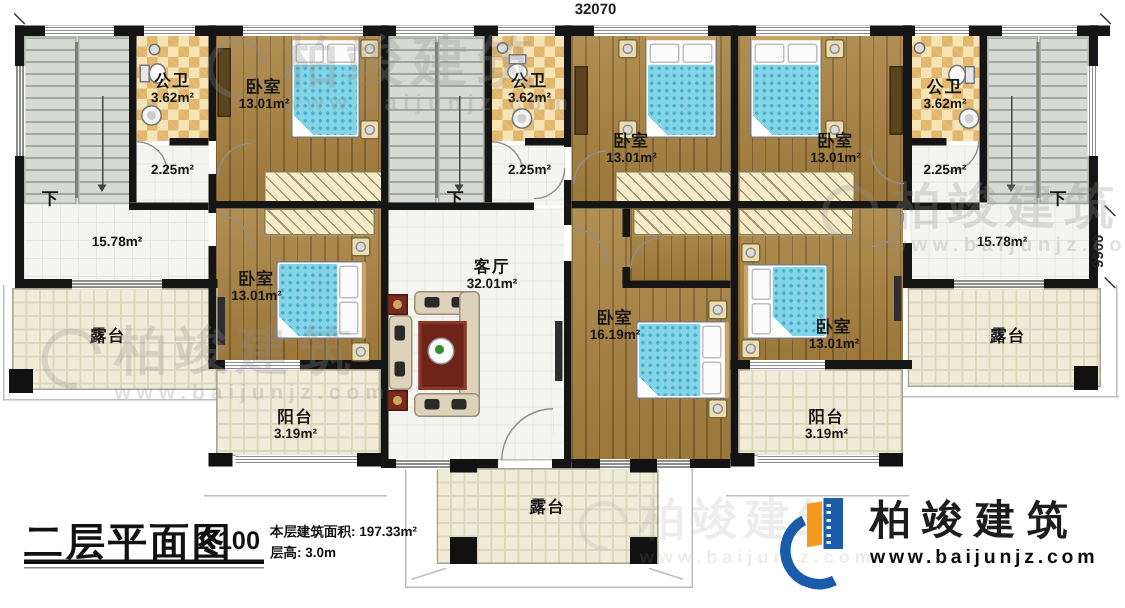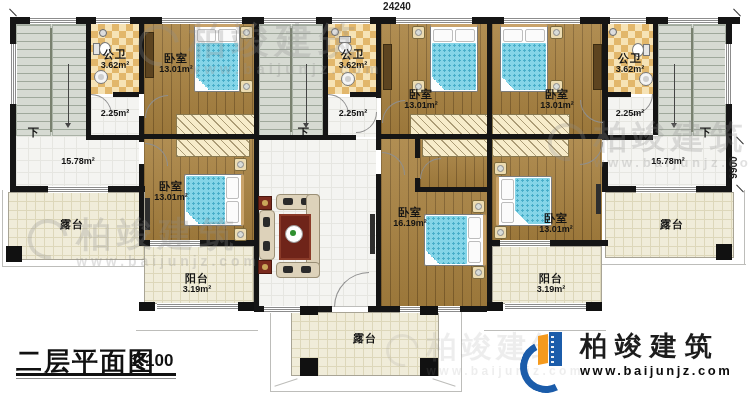--- a/index.html
+++ b/index.html
@@ -350,20 +350,24 @@
       <span class="ar">3.19m²</span>
     </div>
   <div class="lbl" style="left:330px;top:48px;width:46px;">
       <span class="nm">公卫</span>
       <span class="ar">3.62m²</span>
     </div>
   <div class="lbl" style="left:330px;top:108px;width:46px;">
       <span class="ar">2.25m²</span>
     </div>
   <div class="dn" style="left:298px;top:125px;">下</div>
+  <div class="lbl" style="left:300px;top:172px;width:56px;">
+      <span class="nm">客厅</span>
+      <span class="ar">32.01m²</span>
+    </div>
   <div class="lbl" style="left:396px;top:88px;width:50px;">
       <span class="nm">卧室</span>
       <span class="ar">13.01m²</span>
     </div>
   <div class="lbl" style="left:532px;top:88px;width:50px;">
       <span class="nm">卧室</span>
       <span class="ar">13.01m²</span>
     </div>
   <div class="lbl" style="left:384px;top:206px;width:52px;">
       <span class="nm">卧室</span>
@@ -388,21 +392,21 @@
   <div class="lbl" style="left:638px;top:156px;width:60px;">
       <span class="ar">15.78m²</span>
     </div>
   <div class="lbl" style="left:646px;top:218px;width:52px;">
       <span class="nm">露台</span>
     </div>
   <div class="lbl" style="left:338px;top:332px;width:54px;">
       <span class="nm">露台</span>
     </div>
 
-  <div class="dim" style="left:352px;top:1px;width:90px;text-align:center;">24240</div>
+  <div class="dim" style="left:352px;top:1px;width:90px;text-align:center;">32070</div>
   <div class="dim" style="left:722px;top:162px;transform:rotate(-90deg);transform-origin:center;">9900</div>
   <div class="tick" style="left:8px;top:12px;"></div>
   <div class="tick" style="left:732px;top:12px;"></div>
   <div class="tick" style="left:735px;top:140px;"></div>
   <div class="tick" style="left:735px;top:188px;"></div>
 
   <div class="wm" style="left:138px;top:22px;font-size:37px;">
     <span class="wm-g"></span>
     <span class="wm-tx">
         <b>柏竣建筑</b>
@@ -428,20 +432,24 @@
     <span class="wm-tx">
         <b>柏竣建筑</b>
         <i>www.baijunjz.com</i>
       </span>
   </div>
 
   <div class="tb-title">二层平面图</div>
   <div class="tb-scale">1:100</div>
   <div class="tb-ul1"></div>
   <div class="tb-ul2"></div>
+  <div class="tb-info">
+    <span>本层建筑面积: 197.33m²</span>
+    <span>层高: 3.0m</span>
+  </div>
 
   <div class="logo">
     <span class="lg-ico">
       <span class="lg-sw"></span>
         <span class="lg-b1"></span>
         <span class="lg-b2"></span>
     </span>
     <span class="lg-tx">
       <b>柏竣建筑</b>
       <span>www.baijunjz.com</span>

